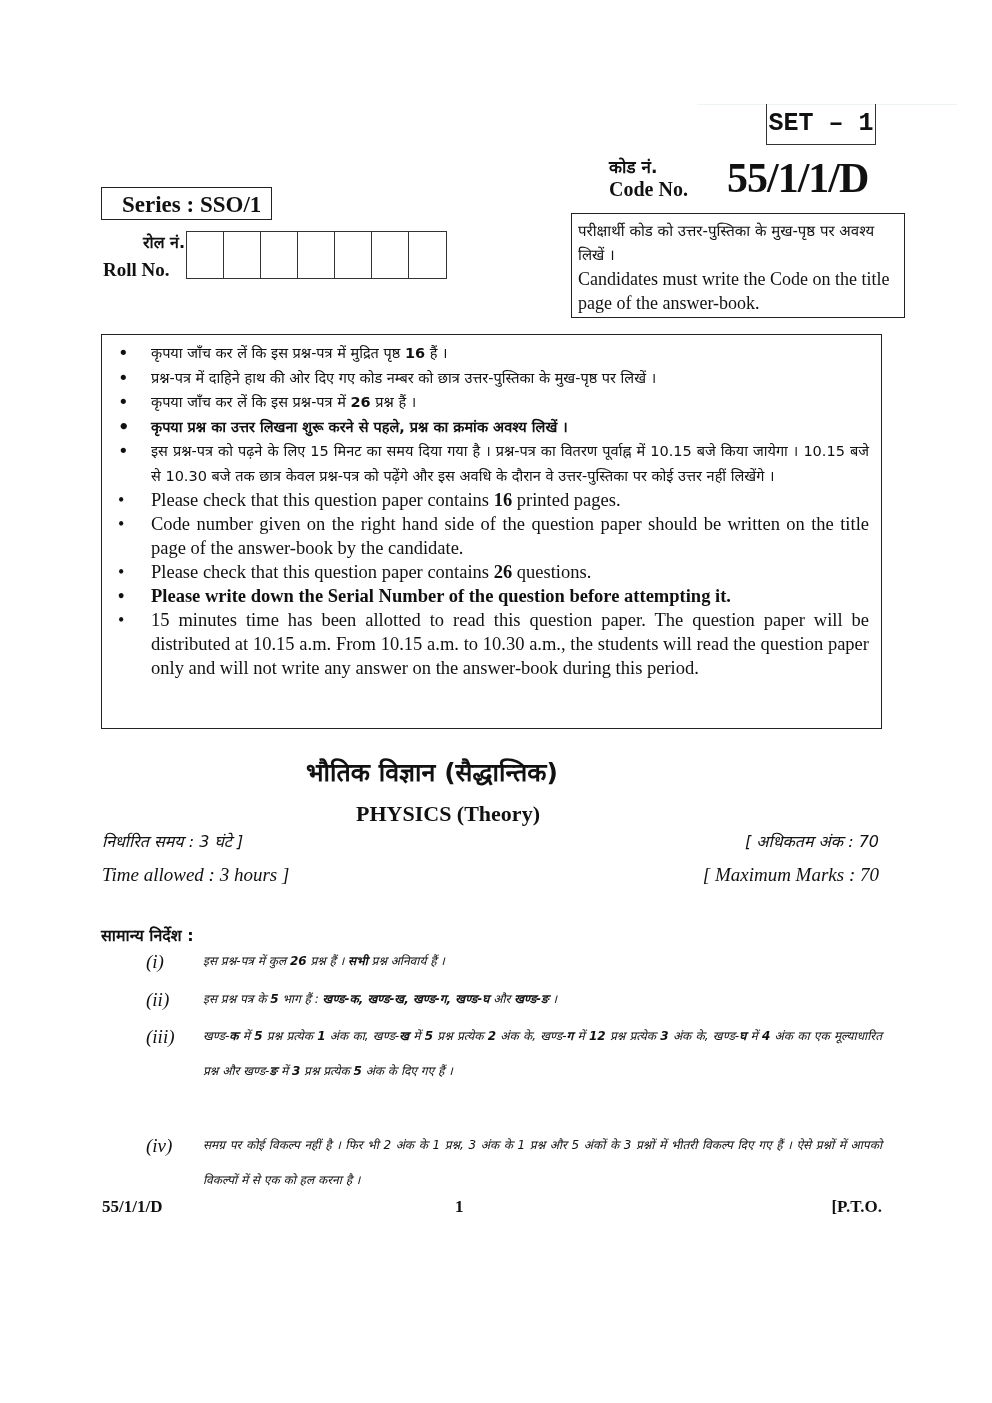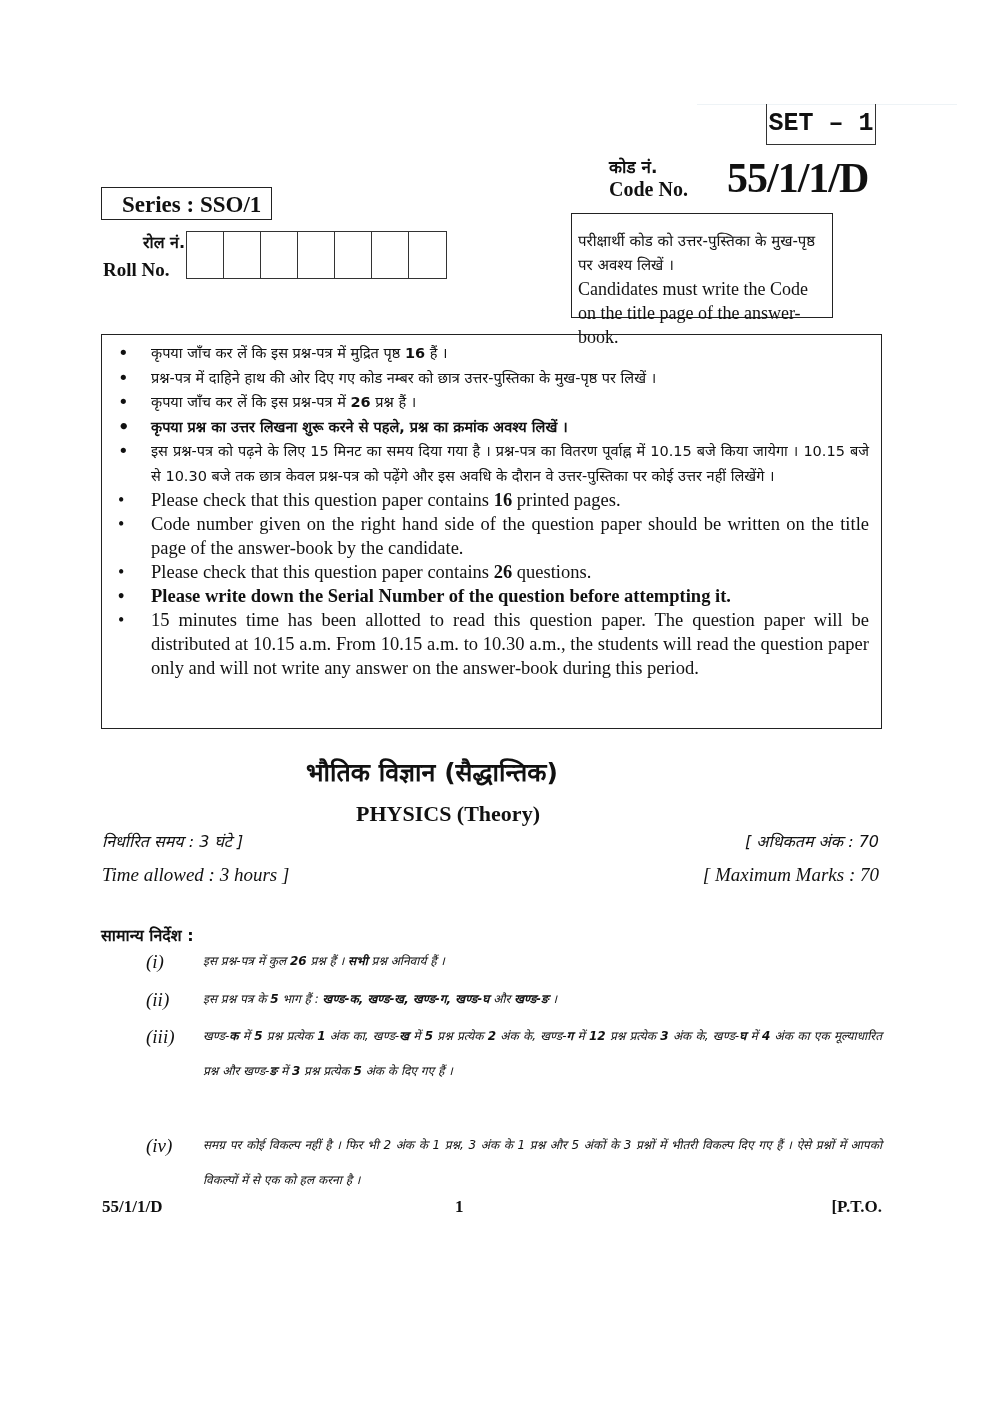--- a/index.html
+++ b/index.html
@@ -21,21 +21,21 @@
   .code-hi { left: 609px; top: 155px; font-size: 17px; font-weight: bold; font-family: "DejaVu Sans", sans-serif; }
   .code-en { left: 609px; top: 178px; font-size: 20px; font-weight: bold; }
   .code-val { left: 727px; top: 154px; font-size: 42px; font-weight: bold; letter-spacing: -1px; }
 
   .roll-hi { left: 103px; top: 231px; font-size: 16px; font-weight: bold; font-family: "DejaVu Sans", sans-serif; margin-left: 40px; }
   .roll-en { left: 103px; top: 259px; font-size: 19px; font-weight: bold; }
   .roll-grid { left: 186px; top: 231px; display: flex; border: 1.5px solid #333; height: 46px; }
   .roll-cell { width: 37px; height: 46px; border-right: 1.5px solid #333; box-sizing: border-box; }
   .roll-cell:last-child { border-right: none; }
 
-  .cand-box { left: 571px; top: 213px; width: 262px; height: 105px; padding: 15px 6px;
+  .cand-box { left: 571px; top: 213px; width: 334px; height: 105px; padding: 5px 6px;
     font-size: 18px; line-height: 24px; }
   .cand-box .hi { font-family: "DejaVu Sans", sans-serif; font-size: 15px; line-height: 24px; }
 
   .instr-box { left: 101px; top: 334px; width: 781px; height: 395px; padding: 6px 12px 0 14px; }
   .instr-list { list-style: none; margin: 0; padding: 0; }
   .instr-list li { position: relative; padding-left: 35px; text-align: justify; }
   .instr-list li .bullet { position: absolute; left: 2px; top: 0; font-size: 18px; }
   .instr-list li.hi { font-family: "DejaVu Sans", sans-serif; font-size: 14.5px; line-height: 24.5px; }
   .instr-list li.en { font-size: 18.5px; line-height: 24px; }
   .instr-list li.bold { font-weight: bold; }

